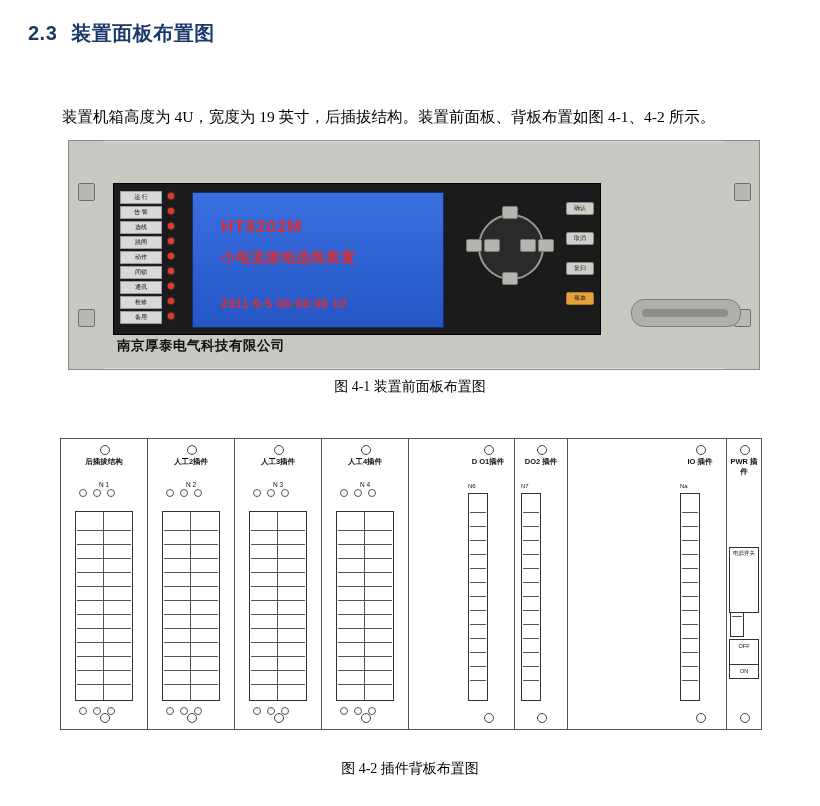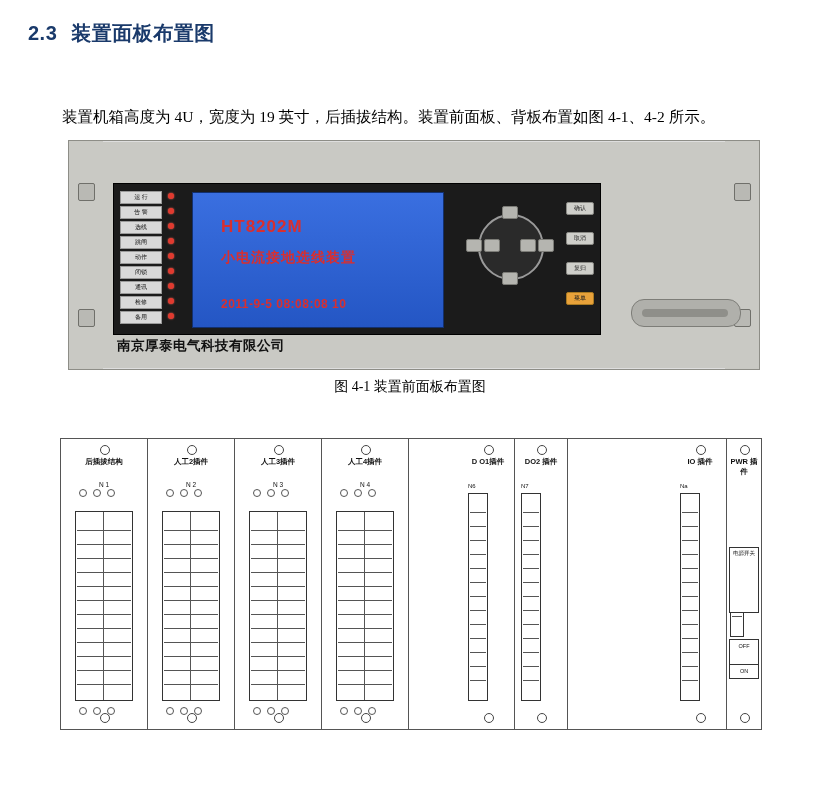--- a/index.html
+++ b/index.html
@@ -510,14 +510,15 @@
           <span>OFF</span>
         </div>
         <div class="smallbox" style="left:2px;top:226px;width:30px;height:14px;border-top:none;">
           <span>ON</span>
         </div>
       </div>
 
     </div>
   </div>
 
+  <div class="fig-caption" id="cap2">图 4-2 插件背板布置图</div>
 
 </div>
 
 </body></html>

